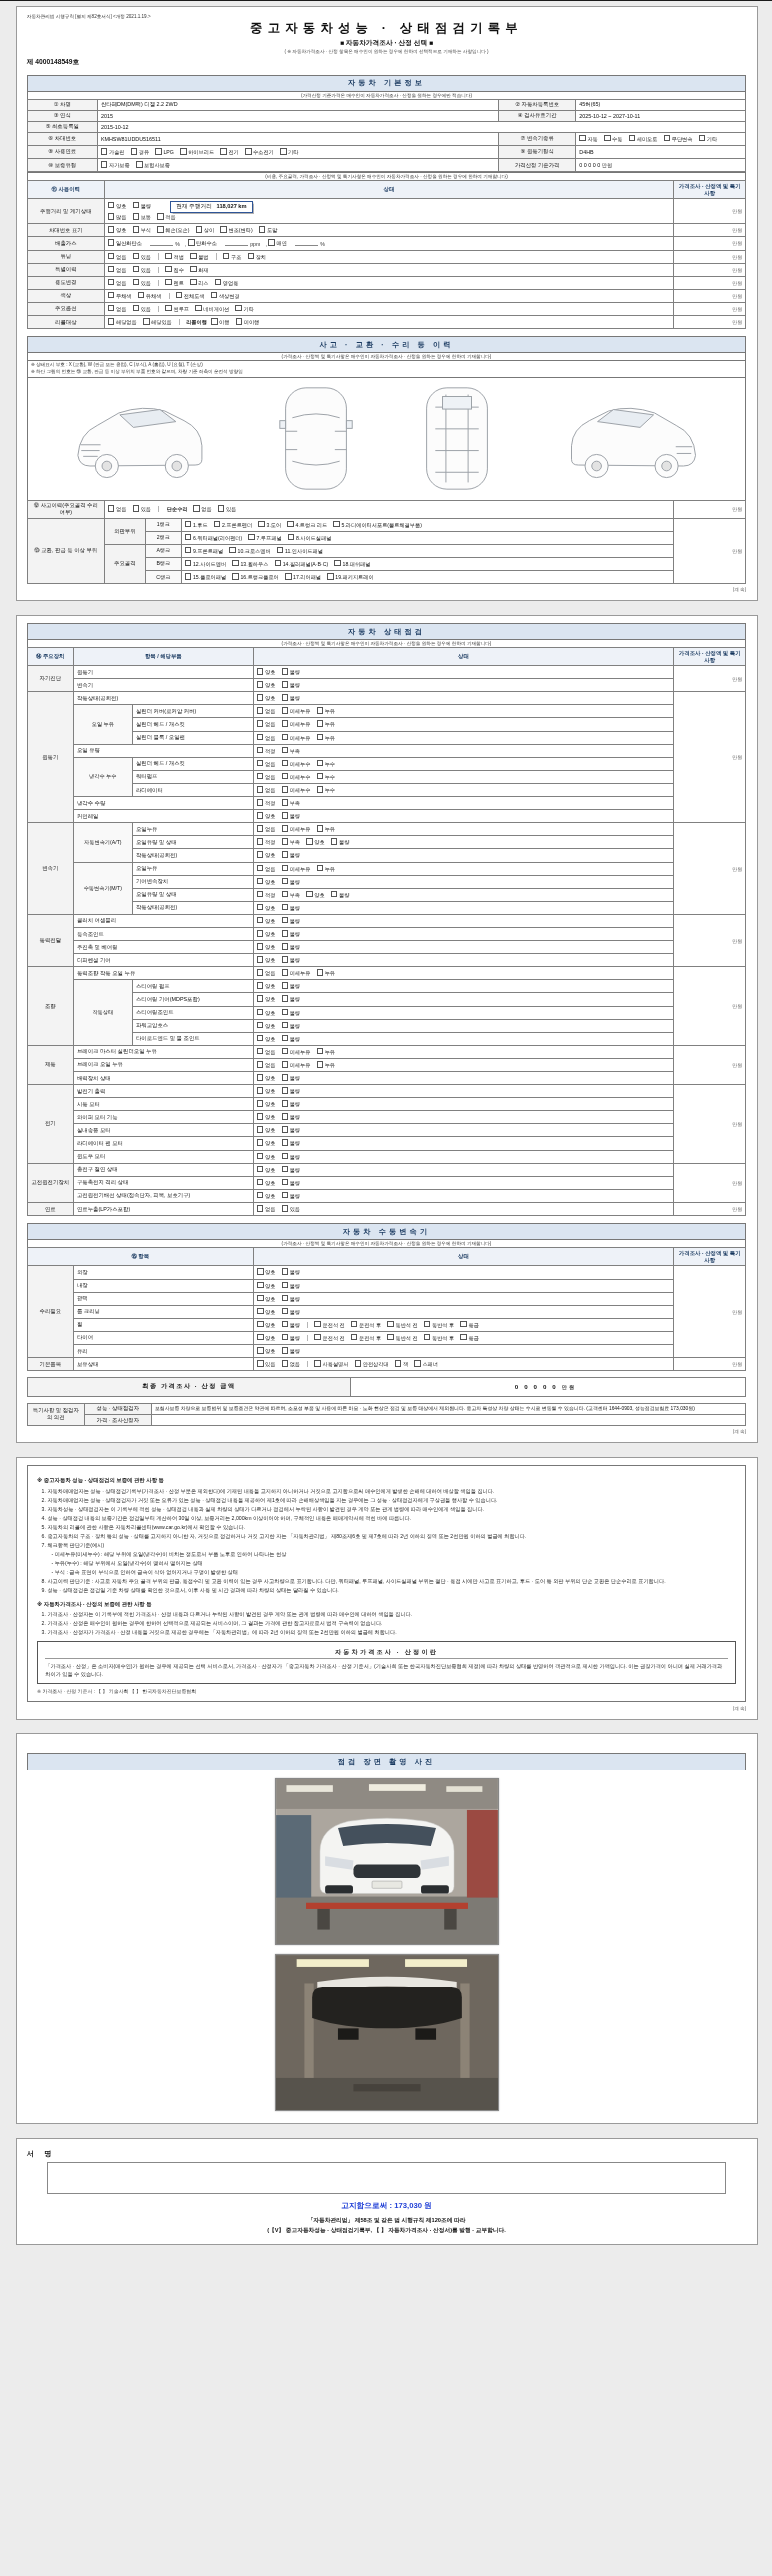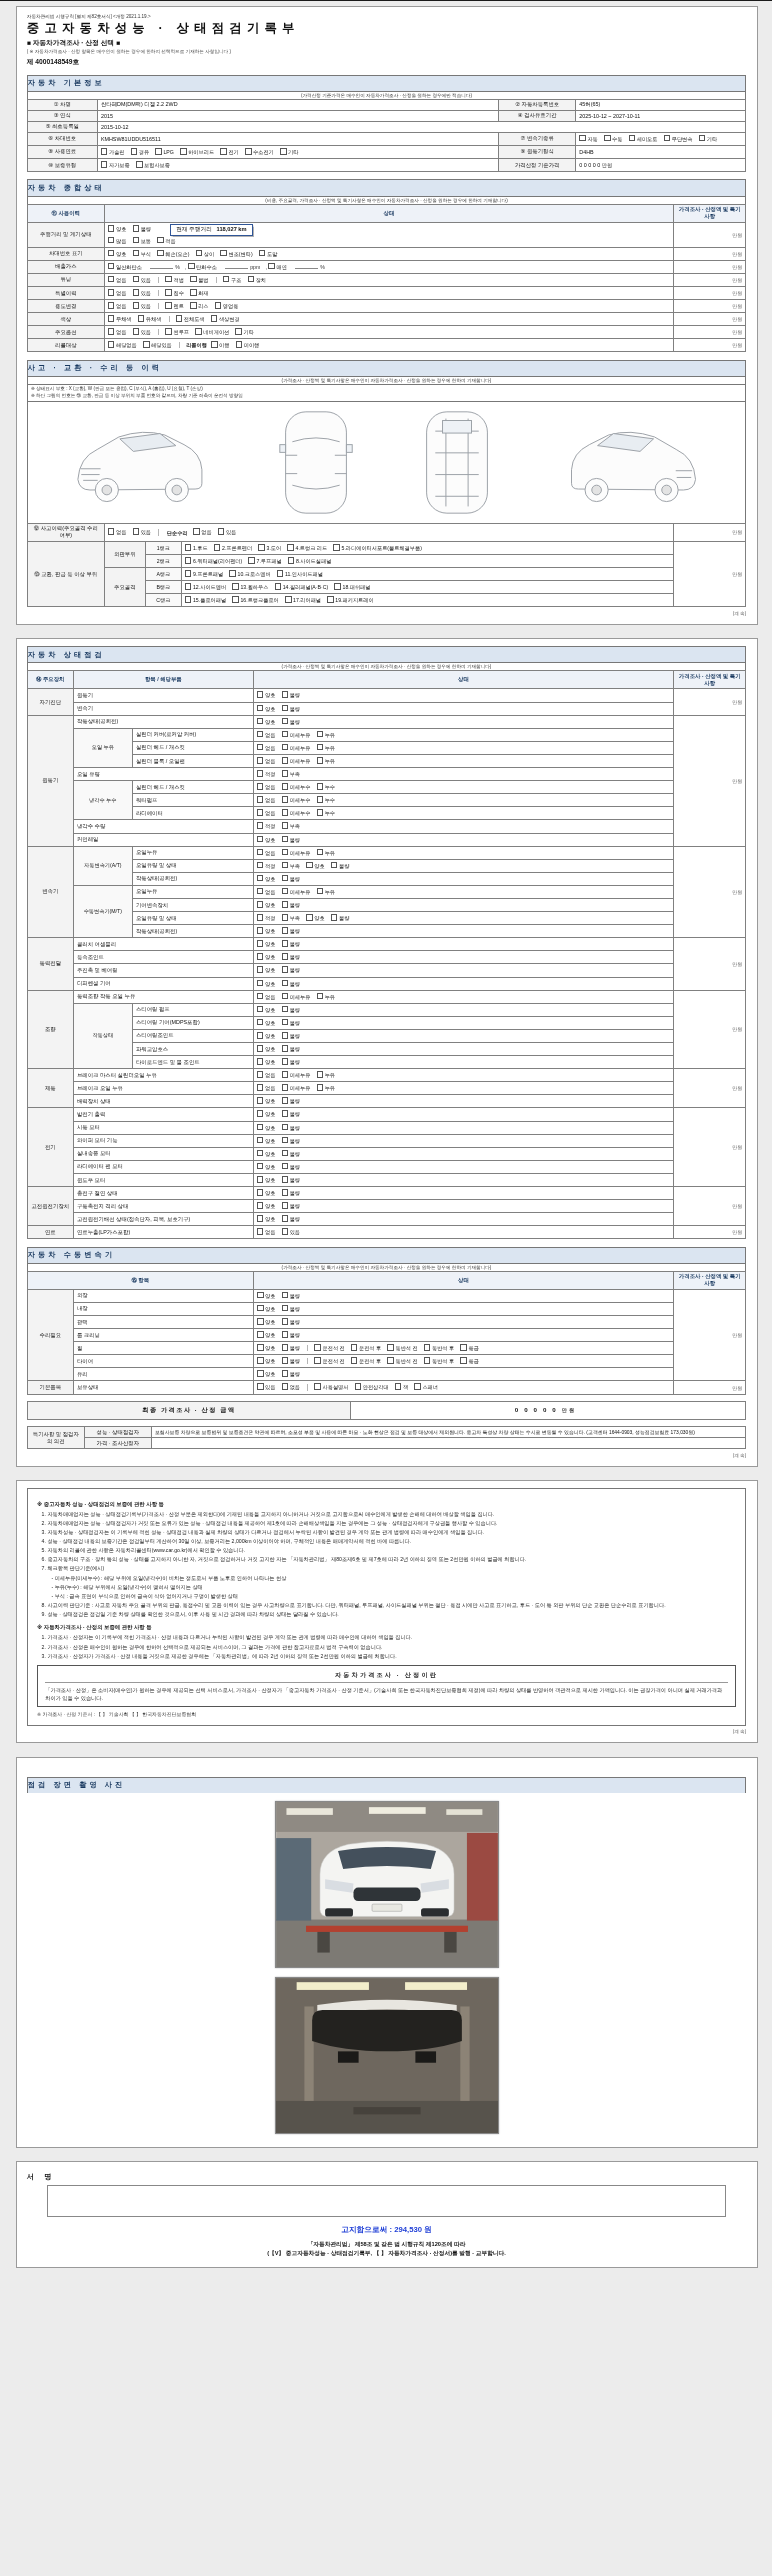--- a/index.html
+++ b/index.html
@@ -1,25 +1,25 @@
 <!DOCTYPE html>
 <html style="font-size:8.2px"><head>
 <meta charset="utf-8">
 <style>
   html,body{margin:0;padding:0;}
   body{background:#ececec;font-family:"Liberation Sans","DejaVu Sans",sans-serif;color:#111;}
   .page{width:773px;margin:0 auto;border-top:1.5px solid #1a1a1a;background:#ececec;padding-bottom:10.3px;}
   .block{background:#fff;margin:5.2px 15.5px 13.4px;border:0.5px solid #9a9a9a;padding:7.2px 10.3px 8.2px;}
   .formref{font-size:4.6px;color:#333;}
-  .titlewrap{text-align:left;margin:1px 0 3.1px;}
+  .titlewrap{text-align:center;margin:1px 0 3.1px;}
   .title{font-size:12.4px;font-weight:bold;letter-spacing:5.2px;margin:1px 0;}
   .subtitle{font-size:6.7px;font-weight:bold;margin:1.5px 0;}
   .subnote{font-size:4.6px;color:#444;}
   .docno{font-size:6.7px;font-weight:bold;margin:4.1px 0 2.1px;}
-  .band{background:#dbe5f1;color:#17375e;font-weight:bold;text-align:left;font-size:7.2px;letter-spacing:3.1px;padding:2.6px 0;border:0.5px solid #777;border-bottom:none;margin-top:7.2px;}
+  .band{background:#dbe5f1;color:#17375e;font-weight:bold;text-align:center;font-size:7.2px;letter-spacing:3.1px;padding:2.6px 0;border:0.5px solid #777;border-bottom:none;margin-top:7.2px;}
   .secnote{font-size:4.6px;color:#333;text-align:center;border:0.5px solid #777;border-bottom:none;padding:1px;background:#fff;}
   table.frm{width:100%;border-collapse:collapse;font-size:5.4px;table-layout:fixed;}
   .frm td,.frm th{border:0.5px solid #808080;padding:1.5px 3.1px;vertical-align:middle;word-break:break-all;}
   .hd{background:#eef2f8;text-align:center;font-weight:bold;color:#17375e;}
   .lb{background:#f3f3f3;text-align:center;}
   .vl{background:#fff;}
   .mw{text-align:right;color:#555;font-size:4.9px;vertical-align:bottom;}
   .grp-cell{background:#f3f3f3;text-align:center;}
   .sub-cell{background:#f9f9f9;text-align:center;font-size:5.2px;}
   .item-cell{font-size:5.4px;}
@@ -112,21 +112,20 @@
         <td class="vl state-cell"><span class="opt"><span class="cb"></span><span>자가보증</span></span><span class="opt"><span class="cb"></span><span>보험사보증</span></span></td>
         <td class="lb">가격산정 기준가격</td>
         <td class="vl">
           <span>0 0 0 0 0</span>
           <span class="unit">만원</span>
         </td>
       </tr>
     </tbody>
       </table>
 
-    <div class="band">자동차 종합상태</div>
     <div class="secnote">(비용, 주요골격, 가격조사 · 산정액 및 특기사항은 매수인이 자동차가격조사 · 산정을 원하는 경우에 한하여 기재합니다)</div>
     <table class="frm">
       <colgroup>
           <col style="width:77px">
           <col>
           <col style="width:72px">
         </colgroup>
       <tbody>
           <tr>
         <td class="hd">⑪ 사용이력</td>
@@ -683,21 +682,21 @@
         </svg>
       </div>
     </div>
   </div>
 
   <div class="block">
     <div class="signtitle">서 명</div>
     <div class="signbox"></div>
     <div class="fee">
       <span>고지함으로써 :</span>
-      <span>294,530 원</span>
+      <span>173,030 원</span>
     </div>
     <div class="footer">
       <div>「자동차관리법」 제58조 및 같은 법 시행규칙 제120조에 따라</div>
       <div>(【V】 중고자동차성능 · 상태점검기록부, 【 】 자동차가격조사 · 산정서)를 발행 · 교부합니다.</div>
     </div>
   </div>
 
 </div>
 
 

